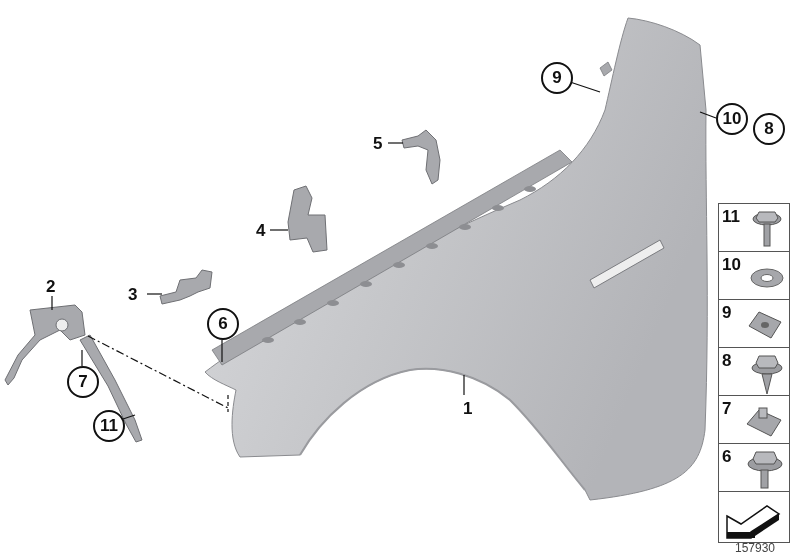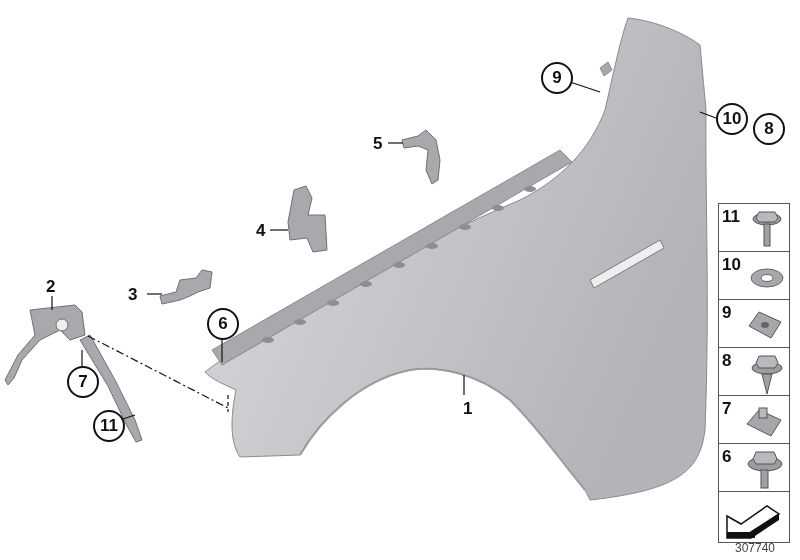--- a/index.html
+++ b/index.html
@@ -148,13 +148,13 @@
   </div>
   <div class="legend-cell">
     <svg width="70" height="50">
       <polygon points="8,24 22,32 48,14 60,22 32,40 32,46 8,46" fill="#fff" stroke="#111" stroke-width="1.5"></polygon>
       <rect x="8" y="40" width="28" height="6" fill="#111"></rect>
       <polygon points="32,40 60,22 60,28 36,44" fill="#111"></polygon>
     </svg>
   </div>
 </div>
 
-<div class="diag-id">307740</div>
+<div class="diag-id">157930</div>
 
 </body></html>

